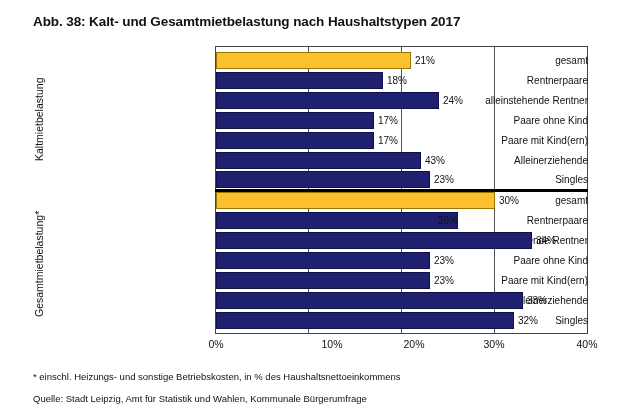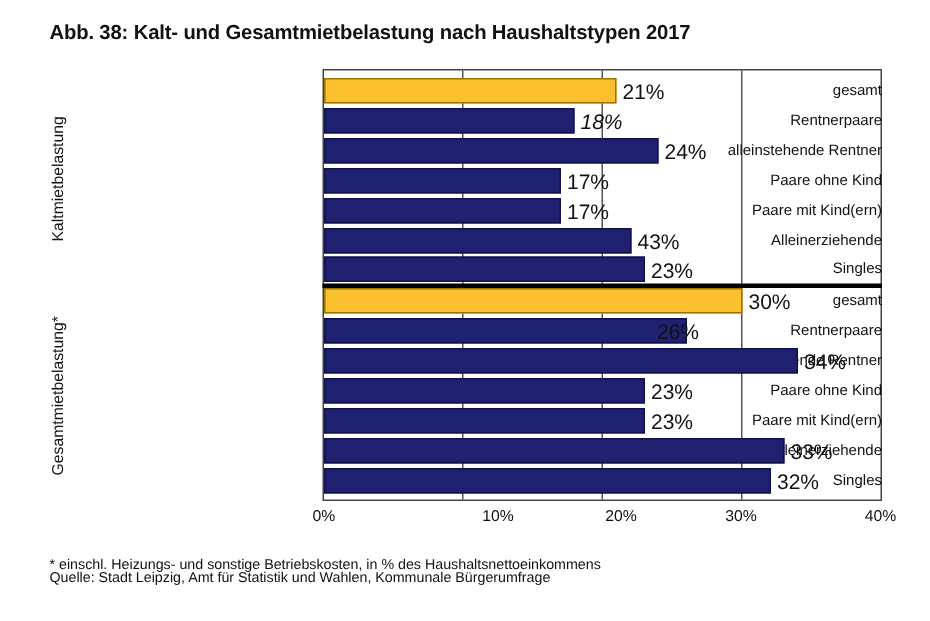--- a/index.html
+++ b/index.html
@@ -83,41 +83,41 @@
     background: #1f2170;
     border: 1px solid #10114a;
     box-sizing: border-box;
   }
   .bar.highlight {
     background: #fbc02d;
     border: 1px solid #9b7400;
   }
   .bar-value {
     position: absolute;
-    font-size: 14px;
+    font-size: 10px;
     color: #111;
     white-space: nowrap;
     line-height: 12px;
   }
   .xtick {
     position: absolute;
     font-size: 10.5px;
     color: #111;
     transform: translateX(-50%);
     white-space: nowrap;
   }
   .footnote {
     position: absolute;
     left: 33px;
     font-size: 9.5px;
     color: #111;
     line-height: 13px;
   }
   .fn1 { top: 370px; }
-  .fn2 { top: 379px; }
+  .fn2 { top: 392px; }
 </style>
 </head>
 <body>
 
 <div class="title">Abb. 38: Kalt- und Gesamtmietbelastung nach Haushaltstypen 2017</div>
 
 <div class="plot">
 
   <div class="group-label" style="top:8px; height:130px;">Kaltmietbelastung</div>
   <div class="group-label" style="top:150px; height:136px;">Gesamtmietbelastung*</div>
@@ -129,21 +129,21 @@
   </div>
 
   <div class="divider" style="top:143px;"></div>
 
   <div class="cat-label" style="top:9px; width:170px;">gesamt</div>
   <div class="bar highlight" style="left:183px; top:6px; width:195px; height:17px;"></div>
   <div class="bar-value" style="left:382px; top:9px;">21%</div>
 
   <div class="cat-label" style="top:29px; width:170px;">Rentnerpaare</div>
   <div class="bar" style="left:183px; top:26px; width:167px; height:17px;"></div>
-  <div class="bar-value" style="left:354px; top:29px;font-style:italic;">18%</div>
+  <div class="bar-value" style="left:354px; top:29px;">18%</div>
 
   <div class="cat-label" style="top:49px; width:170px;">alleinstehende Rentner</div>
   <div class="bar" style="left:183px; top:46px; width:223px; height:17px;"></div>
   <div class="bar-value" style="left:410px; top:49px;">24%</div>
 
   <div class="cat-label" style="top:69px; width:170px;">Paare ohne Kind</div>
   <div class="bar" style="left:183px; top:66px; width:158px; height:17px;"></div>
   <div class="bar-value" style="left:345px; top:69px;">17%</div>
 
   <div class="cat-label" style="top:89px; width:170px;">Paare mit Kind(ern)</div>

